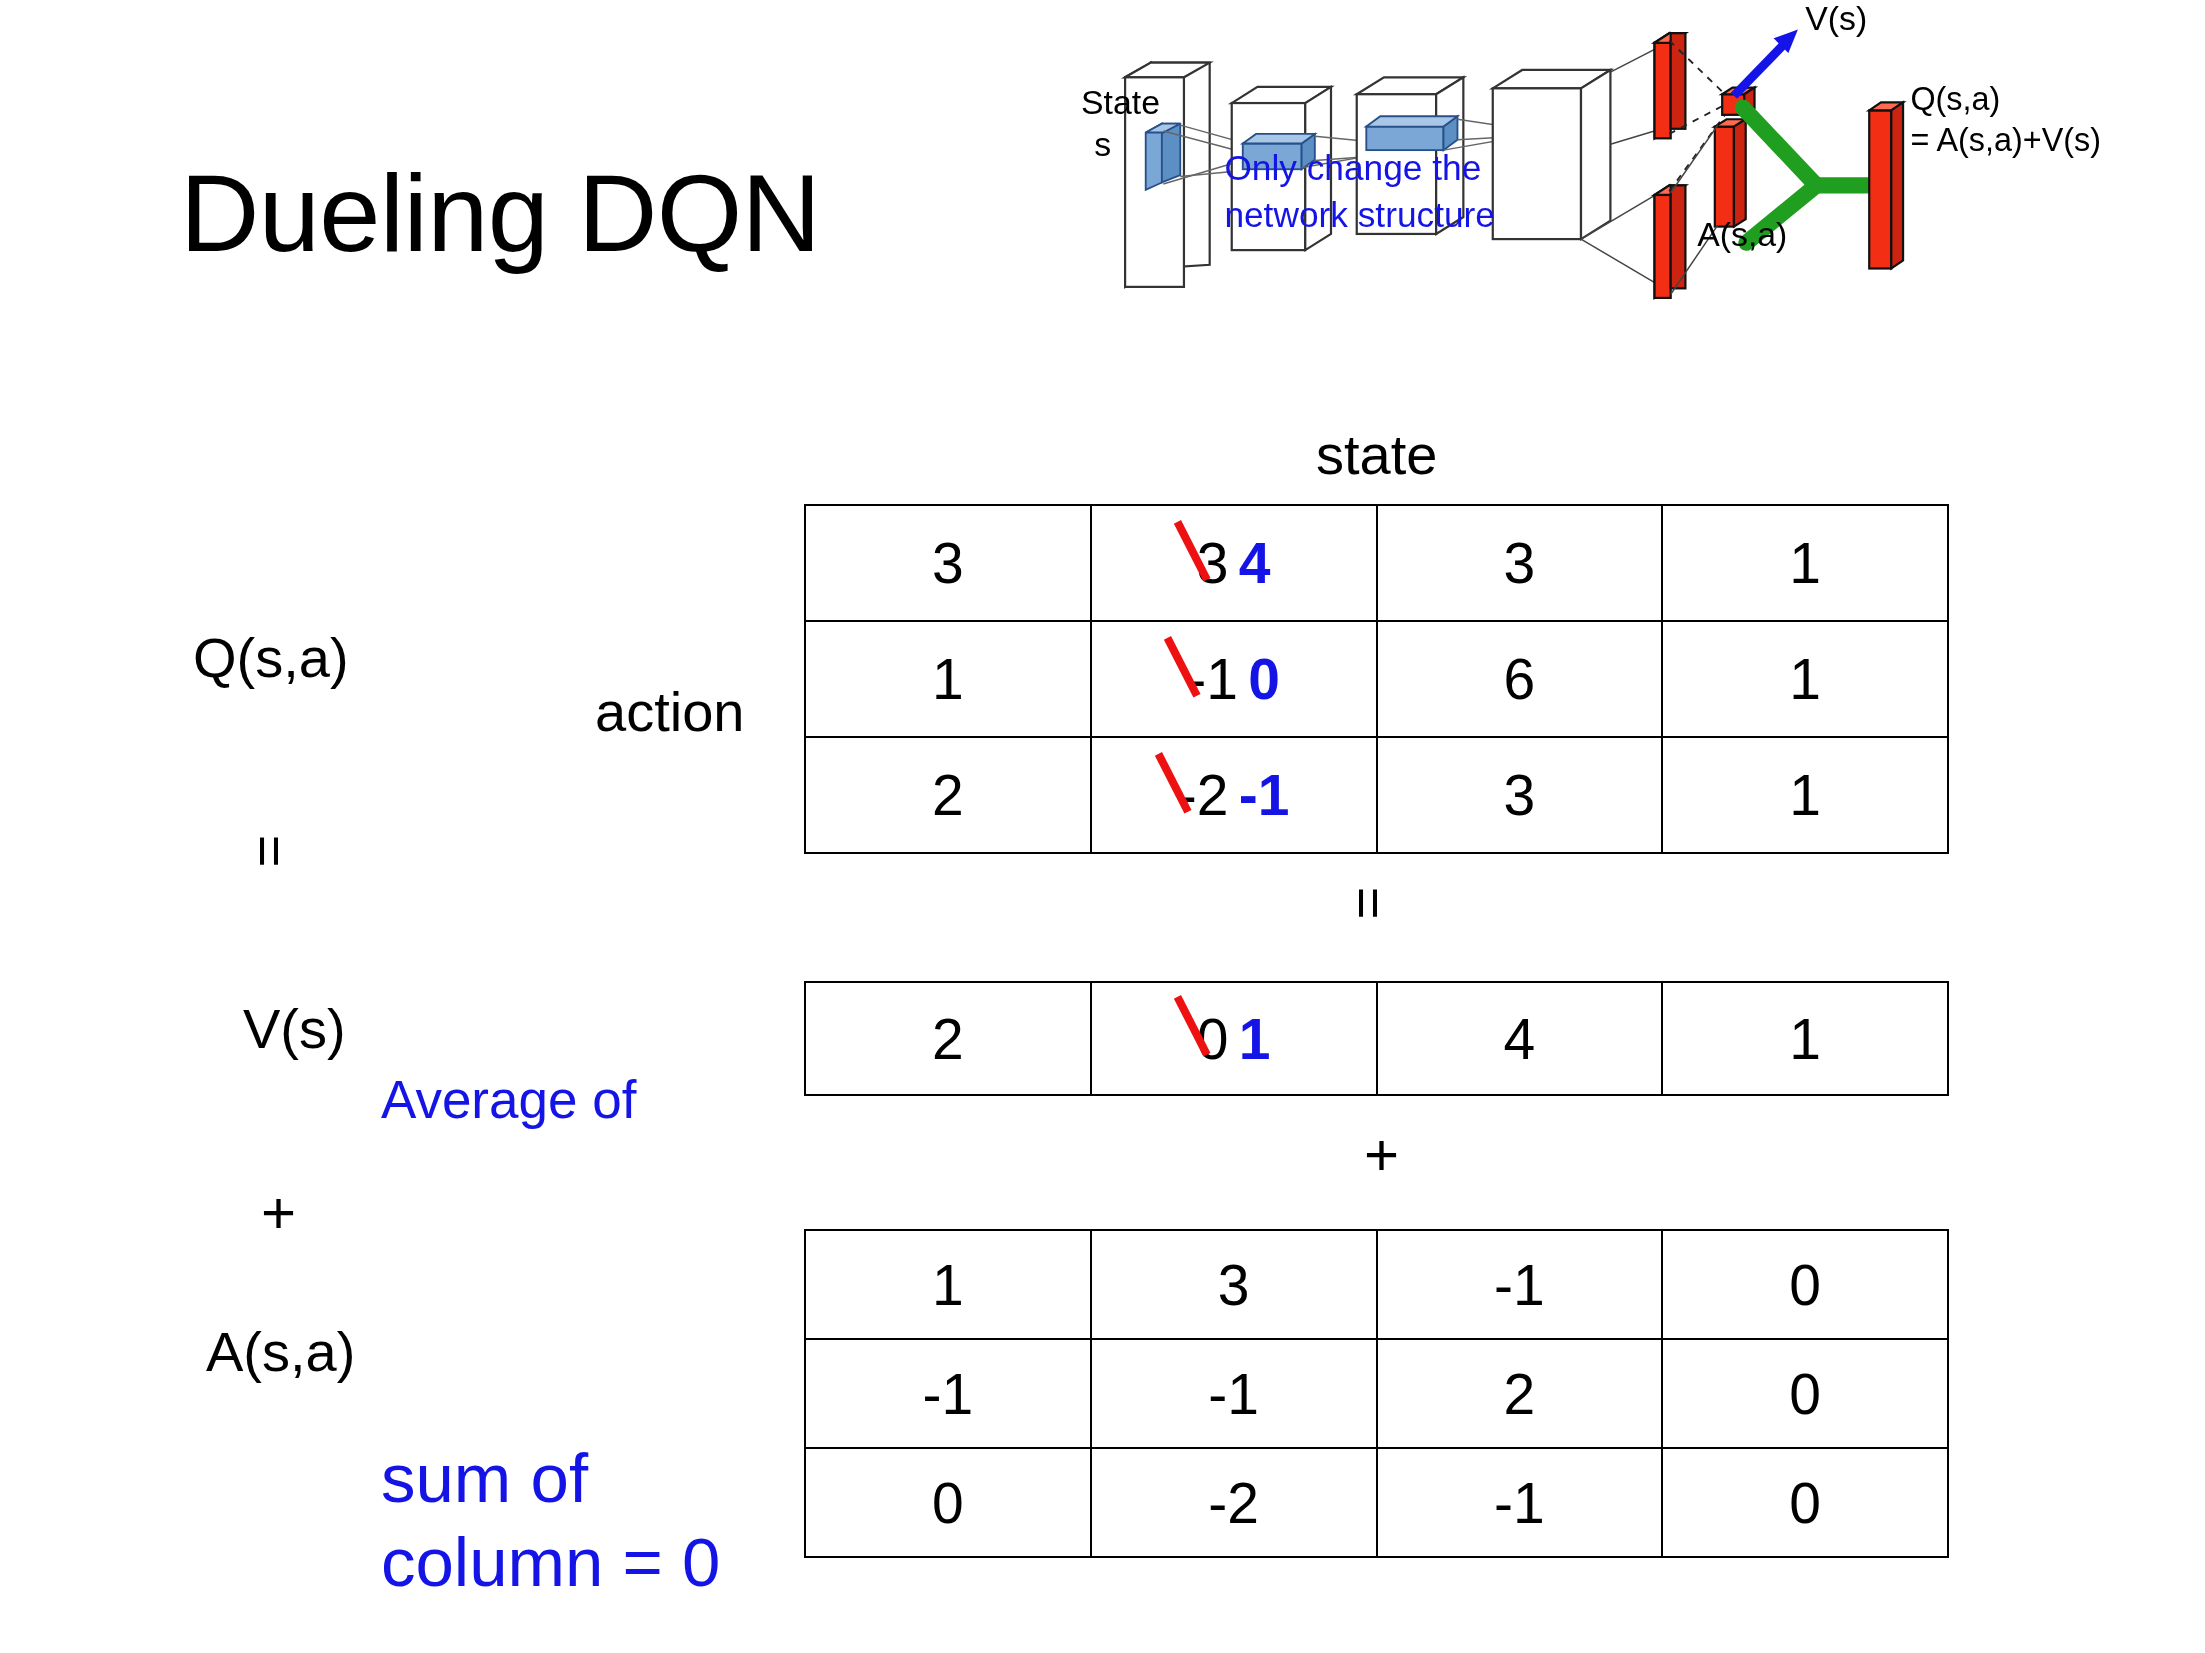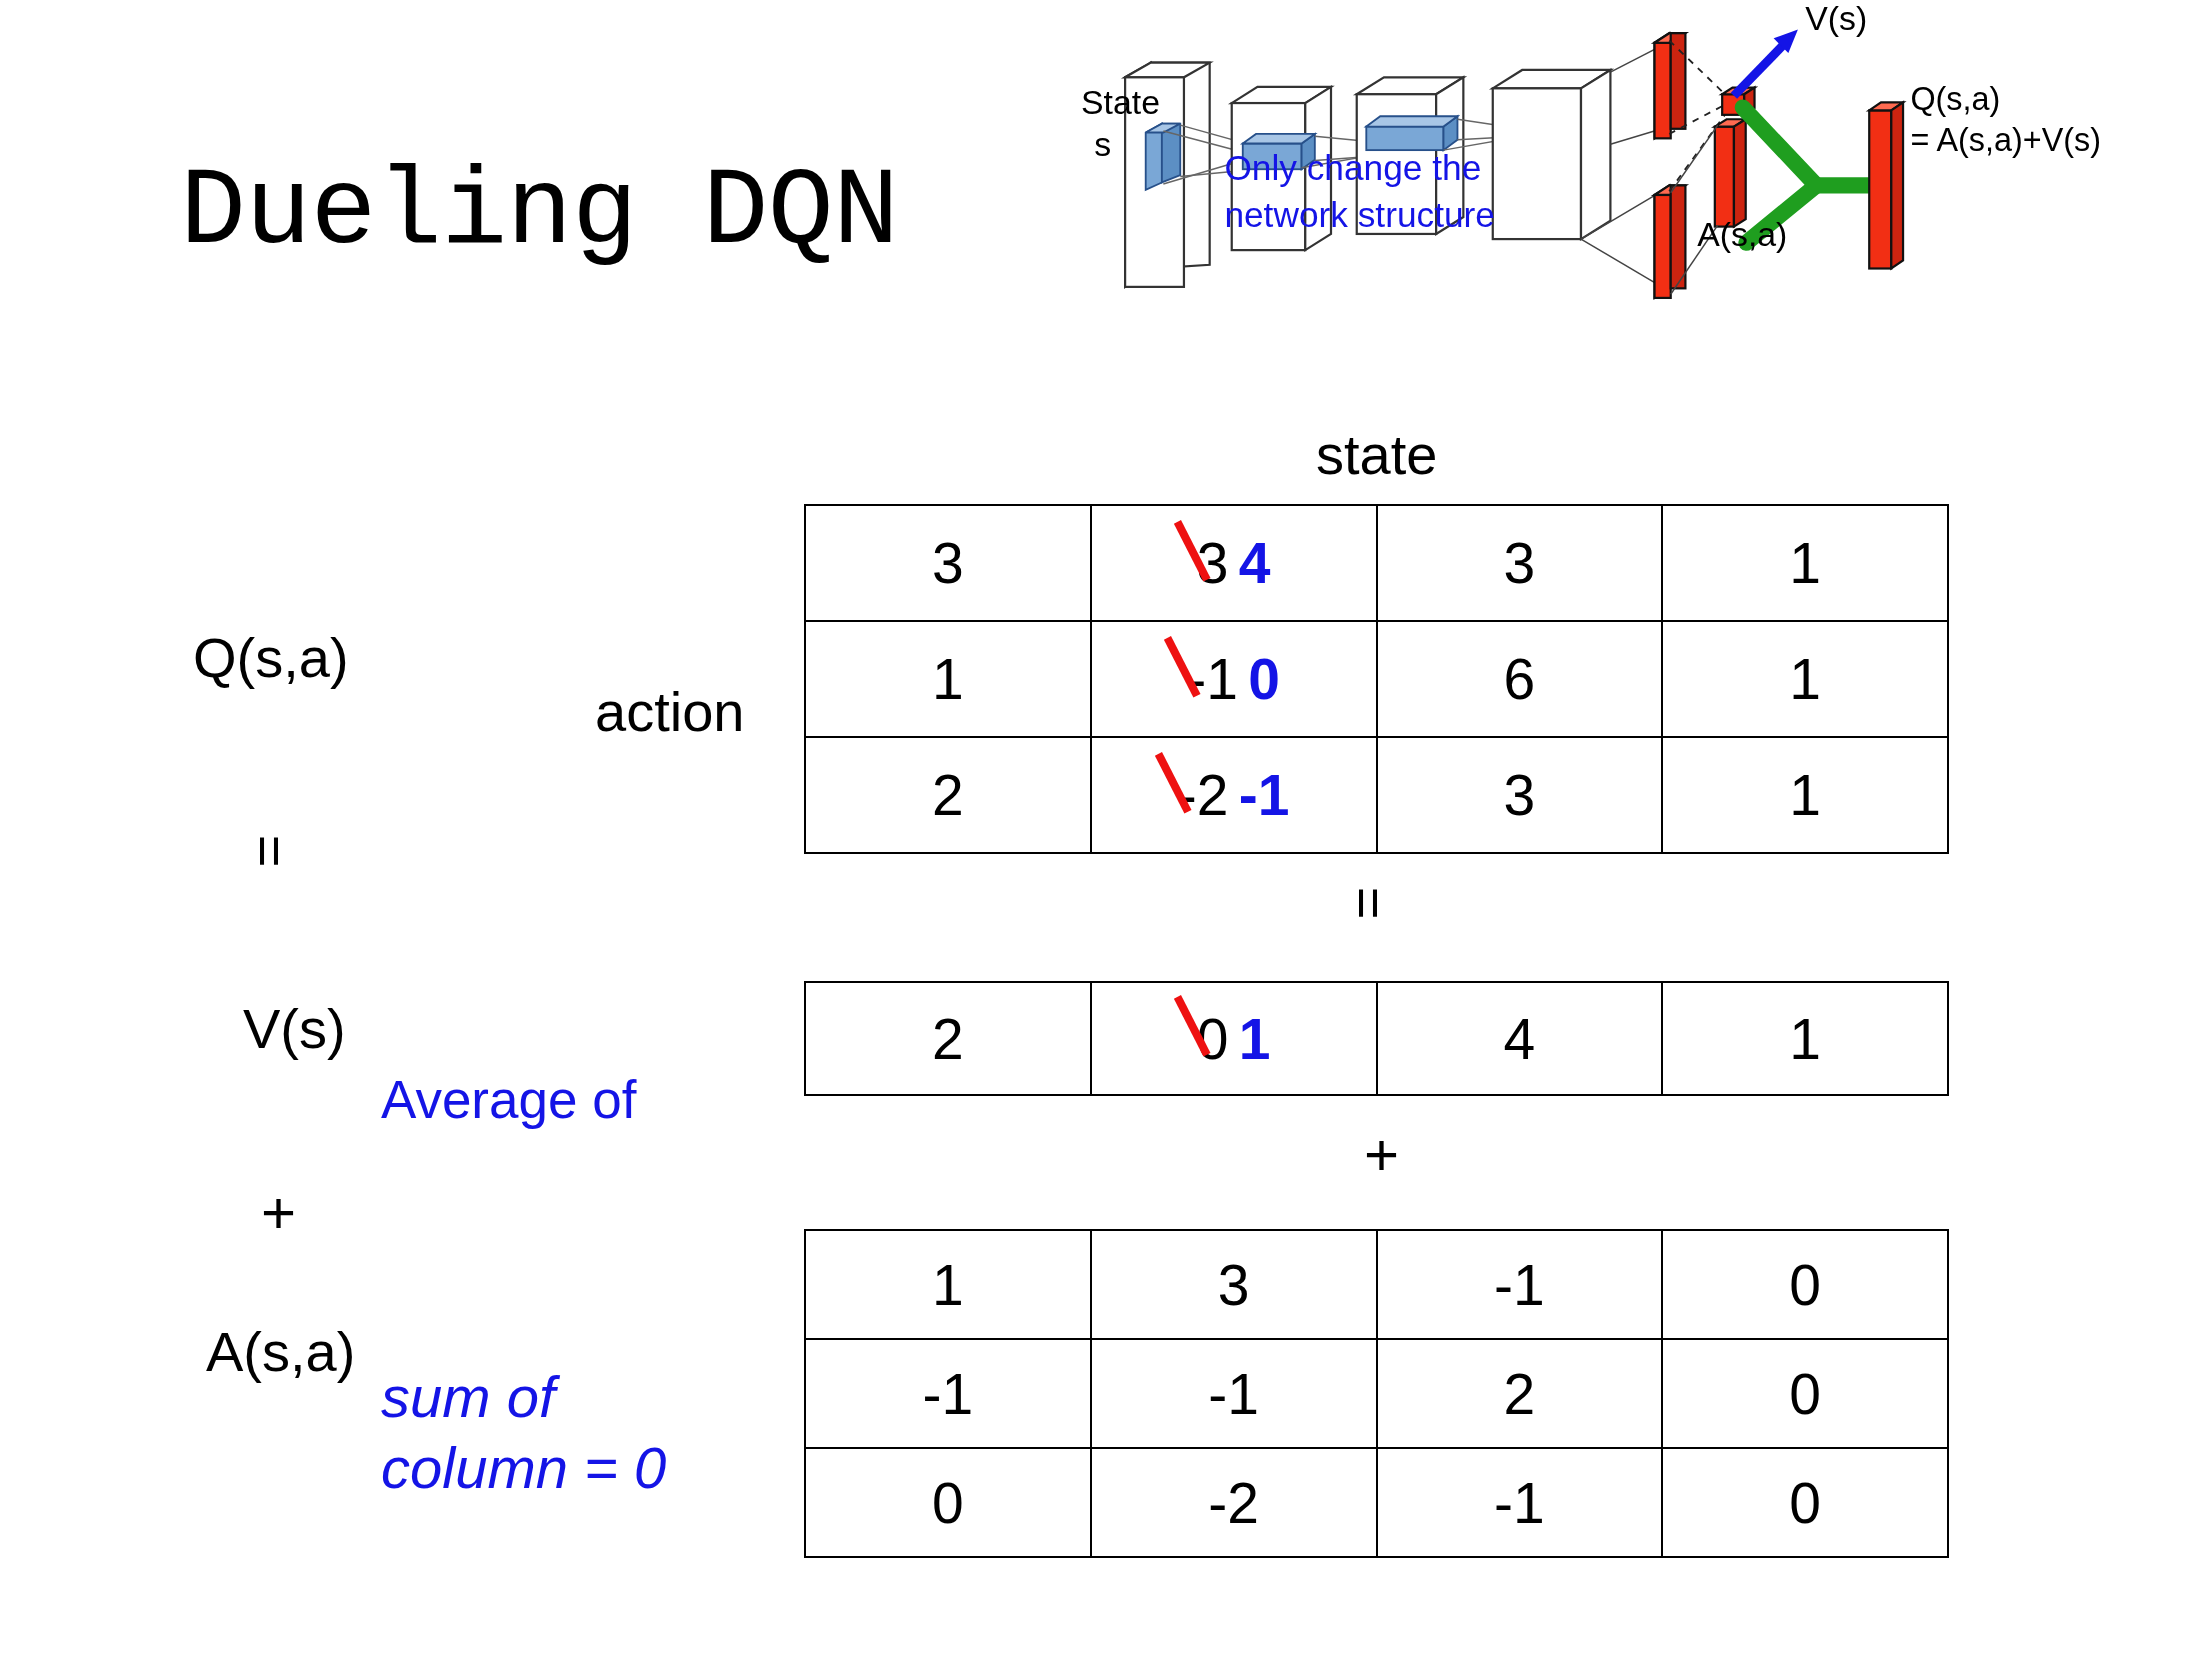--- a/index.html
+++ b/index.html
@@ -17,21 +17,21 @@
   }
 
   
   #slide-title {
     position: absolute;
     left: 180px;
     top: 158px;
     font-size: 110px;
     line-height: 1;
     color: #000000;
-    font-family: Liberation Mono, monospace;
+    font-family: Liberation Sans, sans-serif;
     letter-spacing: -0.7px;
     white-space: nowrap;
   }
 
   
   #diagram {
     position: absolute;
     left: 1081px;
     top: 0px;
     width: 1125px;
@@ -86,21 +86,21 @@
     position: absolute;
     font-size: 60px;
     color: #000000;
     font-family: "Liberation Sans", sans-serif;
     line-height: 1;
   }
   #plus-left { left: 261px;  top: 1183px; }
   #plus-mid  { left: 1364px; top: 1125px; }
 
   #note-average { left: 381px; top: 1025px; font-size: 53px; margin-top: 43px; }
-  #note-sumcol  { left: 381px; top: 1362px; font-size: 58px; font-style: italic; }
+  #note-sumcol  { left: 381px; top: 1437px; font-size: 69px; }
 
   
   .grid {
     position: absolute;
     border-collapse: collapse;
     table-layout: fixed;
     background: #ffffff;
   }
   .grid td {
     border: 2.2px solid #000000;

